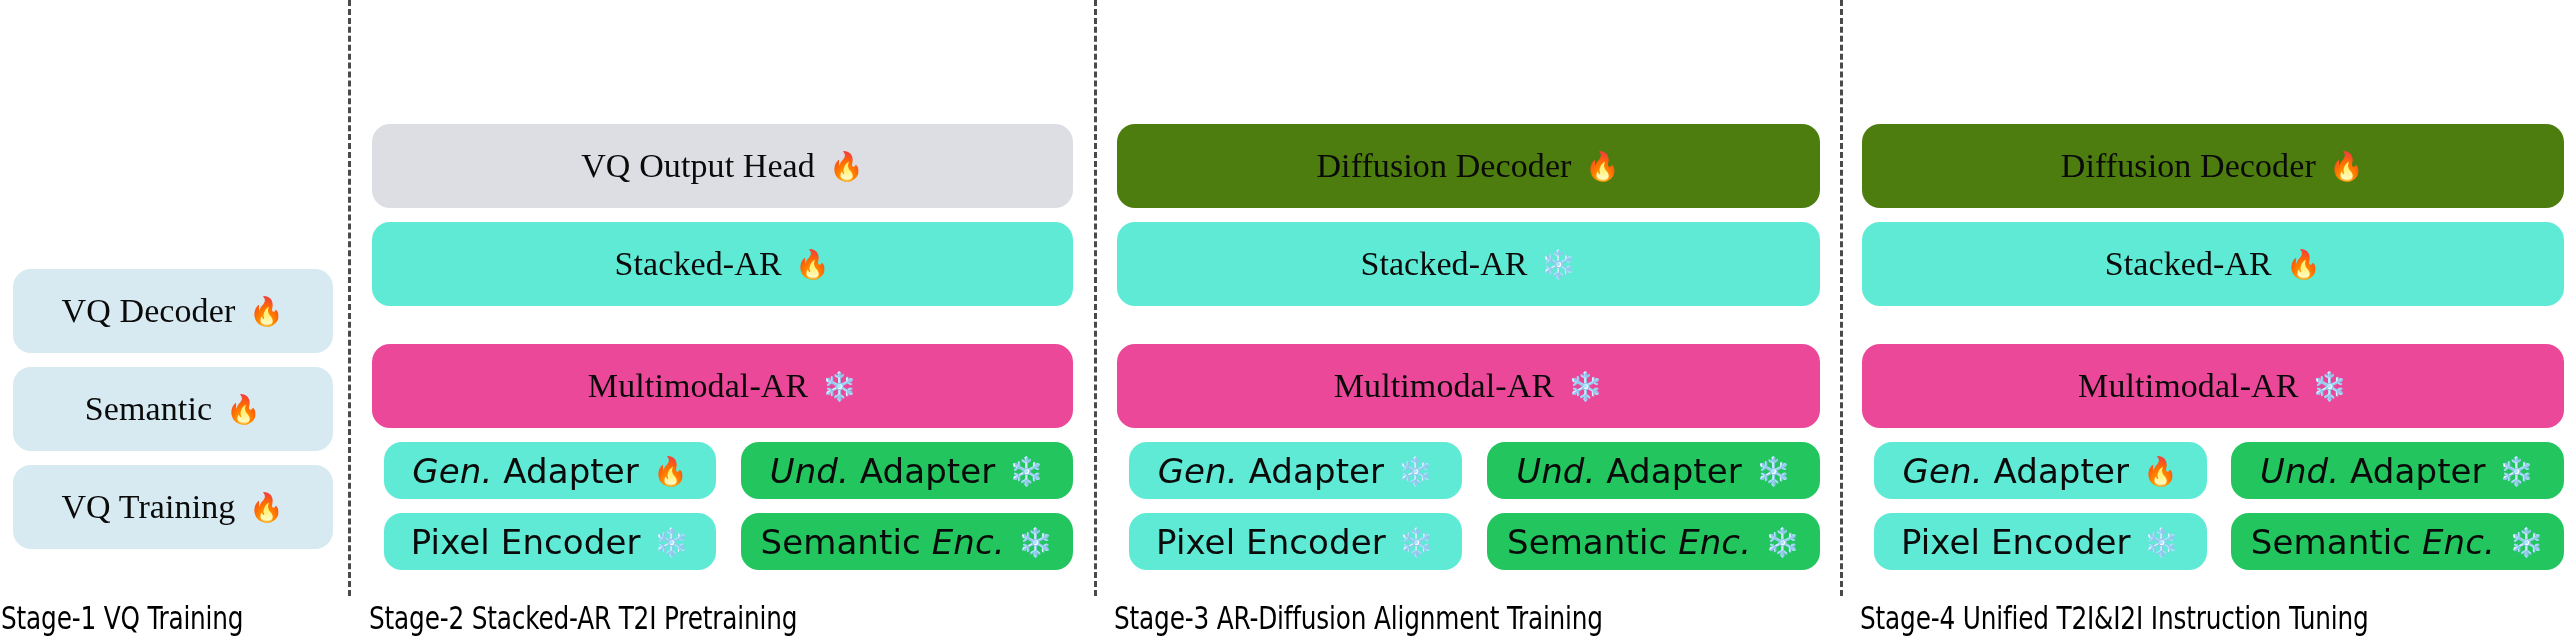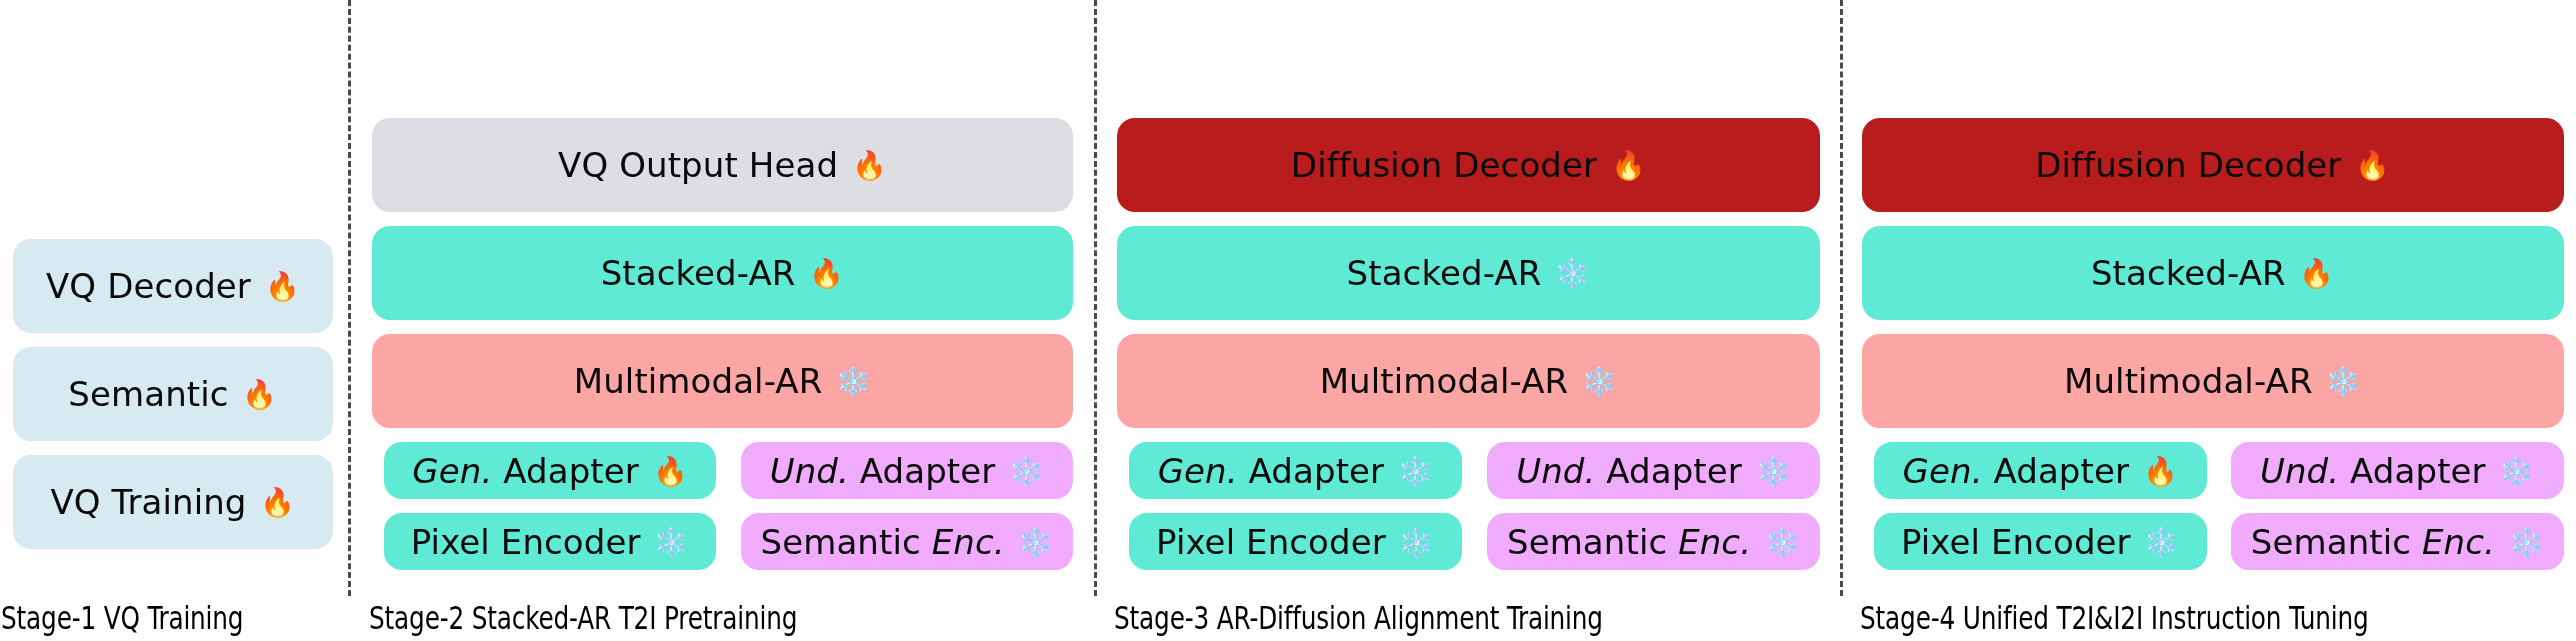--- a/index.html
+++ b/index.html
@@ -85,28 +85,28 @@
   .box .state-icon {
     font-size: 28px;
     line-height: 1;
     margin-left: 14px;
     display: inline-block;
     transform: translateY(0.7px);
   }
 
   
   .c-lightblue { background: #d7eaf1; }
-  .c-midblue   { background: #fca5a5; }
+  .c-midblue   { background: #ec4899; margin-top: 24px; }
   .c-paleblue  { background: #5eead4; }
   .c-gray      { background: #dcdee4; }
-  .c-deepblue  { background: #b91c1c; }
-  .c-purple    { background: #f0abfc; }
-
-  
-  .h-tall  { height: 94px; }
+  .c-deepblue  { background: #4d7c0f; }
+  .c-purple    { background: #22c55e; }
+
+  
+  .h-tall  { height: 84px; font-family: Liberation Serif, serif; }
   .h-small { height: 57px; }
 
   
   .spacer-tall  { height: 77px; margin-bottom: 14px; }
 
   
   .caption-bar {
     position: absolute;
     left: 0;
     right: 0;

